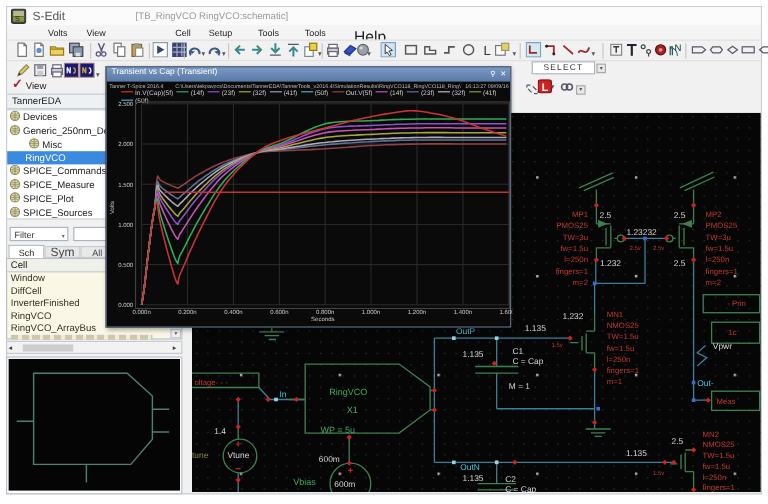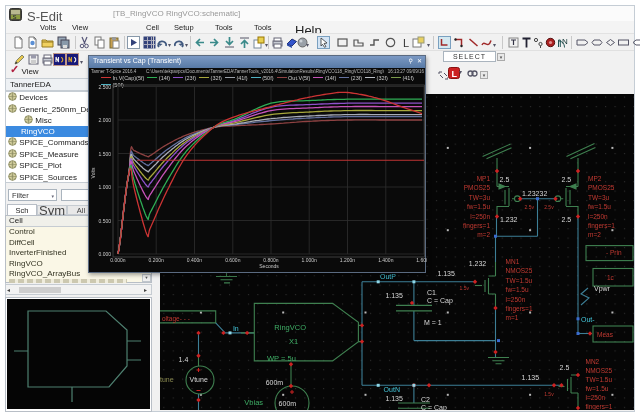--- a/index.html
+++ b/index.html
@@ -5,21 +5,21 @@
 div{position:absolute}
 </style></head><body>
 <div style="left:5px;top:5px;width:630px;height:407px;background:#f1f1f1;border:1px solid #c5cdd5"></div>
 <div style="left:6px;top:6px;width:628px;height:15px;background:#fbfbfb"></div>
 <div style="left:9px;top:7px;width:13px;height:13px"><svg width="13" height="13" viewBox="0 0 13 13">
       <rect x="0.5" y="0.5" width="12" height="12" rx="2" fill="#4a4a38" stroke="#333"></rect>
       <rect x="2" y="2" width="9" height="4.5" fill="#b8b890"></rect>
       <rect x="2" y="7" width="9" height="4" fill="#8a9a40"></rect>
       <text x="3.5" y="10.5" font-size="6" fill="#223">S</text>
     </svg></div>
-<div style="left:27px;top:9px;font-size:13px;color:#555">S-Edit</div>
+<div style="left:27px;top:9px;font-size:10px;color:#555">S-Edit</div>
 <div style="left:113px;top:9px;font-size:8px;color:#999">[TB_RingVCO RingVCO:schematic]</div>
 <div style="left:6px;top:21px;width:628px;height:12px;background:#f4f4f4"></div>
 <div style="left:10px;top:35px;font-size:10px;color:#222">File</div>
 <div style="left:40px;top:23px;font-size:7.5px;color:#222">Volts</div>
 <div style="left:72px;top:23px;font-size:7.5px;color:#222">View</div>
 <div style="left:106px;top:38px;font-size:7.5px;color:#222">Draw</div>
 <div style="left:146px;top:23px;font-size:7.5px;color:#222">Cell</div>
 <div style="left:174px;top:23px;font-size:7.5px;color:#222">Setup</div>
 <div style="left:215px;top:23px;font-size:7.5px;color:#222">Tools</div>
 <div style="left:254px;top:23px;font-size:7.5px;color:#222">Tools</div>
@@ -260,25 +260,25 @@
         <circle cx="4.5" cy="4.5" r="3.8" fill="#e8e2b0" stroke="#8a8a60"></circle>
         <path d="M0.7 4.5h7.6M4.5 0.7v7.6M1.5 2.3c2 1.2 4 1.2 6 0M1.5 6.7c2-1.2 4-1.2 6 0" stroke="#8a8a60" fill="none" stroke-width="0.7"></path>
       </svg></span> SPICE_Plot</div>
 <div style="left:8px;top:171.5px;width:143px;height:11px;font-size:8px;color:#222;line-height:11px"><span style="display:inline-block;width:9px;height:9px;vertical-align:-1px"><svg width="9" height="9" viewBox="0 0 9 9">
         <circle cx="4.5" cy="4.5" r="3.8" fill="#e8e2b0" stroke="#8a8a60"></circle>
         <path d="M0.7 4.5h7.6M4.5 0.7v7.6M1.5 2.3c2 1.2 4 1.2 6 0M1.5 6.7c2-1.2 4-1.2 6 0" stroke="#8a8a60" fill="none" stroke-width="0.7"></path>
       </svg></span> SPICE_Sources</div>
 <div style="left:8px;top:189px;width:49px;height:12px;background:#fff;border:1px solid #aab4be;font-size:7.5px;color:#333;padding:1px 0 0 3px">Filter<span style="position:absolute;right:2px;top:2.5px;font-size:5px;color:#667">▾</span></div>
 <div style="left:61px;top:189px;width:91px;height:12px;background:#fff;border:1px solid #aab4be"></div>
 <div style="left:7px;top:204px;width:30px;height:11px;background:#fff;border:1px solid #b8bec6;border-bottom:none;font-size:7.5px;text-align:center;color:#222;line-height:11px">Sch</div>
-<div style="left:37px;top:205px;width:30px;height:10px;background:#e8e8e8;border:1px solid #c6ccd2;font-size:13px;text-align:center;color:#444;line-height:10px">Sym</div>
+<div style="left:37px;top:205px;width:30px;height:10px;background:#e8e8e8;border:1px solid #c6ccd2;font-size:10px;text-align:center;color:#444;line-height:10px">Sym</div>
 <div style="left:67px;top:205px;width:28px;height:10px;background:#e8e8e8;border:1px solid #c6ccd2;font-size:7.5px;text-align:center;color:#444;line-height:10px">All</div>
 <div style="left:5px;top:215px;width:147px;height:68px;background:#faf7e6;border:1px solid #b8bec6"></div>
 <div style="left:6px;top:216px;width:136px;height:11px;background:#f0f0ea;border-bottom:1px solid #c6ccd2;font-size:8px;color:#222;padding-left:3px;line-height:10px">Cell</div>
-<div style="left:9px;top:227px;width:130px;height:10.6px;font-size:8px;color:#332;line-height:10.6px">Control</div>
+<div style="left:9px;top:227px;width:130px;height:10.6px;font-size:8px;color:#332;line-height:10.6px">Window</div>
 <div style="left:9px;top:237.6px;width:130px;height:10.6px;font-size:8px;color:#332;line-height:10.6px">DiffCell</div>
 <div style="left:9px;top:248.2px;width:130px;height:10.6px;font-size:8px;color:#332;line-height:10.6px">InverterFinished</div>
 <div style="left:9px;top:258.8px;width:130px;height:10.6px;font-size:8px;color:#332;line-height:10.6px">RingVCO</div>
 <div style="left:9px;top:269.40000000000003px;width:130px;height:10.6px;font-size:8px;color:#332;line-height:10.6px">RingVCO_ArrayBus</div>
 <div style="left:9px;top:279px;width:118px;height:4px;background:repeating-linear-gradient(90deg,#ccc8b0 0 6px,#efecdc 6px 9px)"></div>
 <div style="left:142px;top:274px;width:9px;height:8px;background:#f0f0f0;border:1px solid #c0c6cc;font-size:4px;color:#555;text-align:center;line-height:6px">▼</div>
 <div style="left:5px;top:284px;width:147px;height:11px;background:#f2f2f2;border:1px solid #c6ccd2"></div>
 <div style="left:7px;top:286px;font-size:6px;color:#444">◂</div>
 <div style="left:144px;top:286px;font-size:6px;color:#444">▸</div>
 <div style="left:19px;top:286.5px;width:42px;height:6px;background:#cdcdcd"></div>

